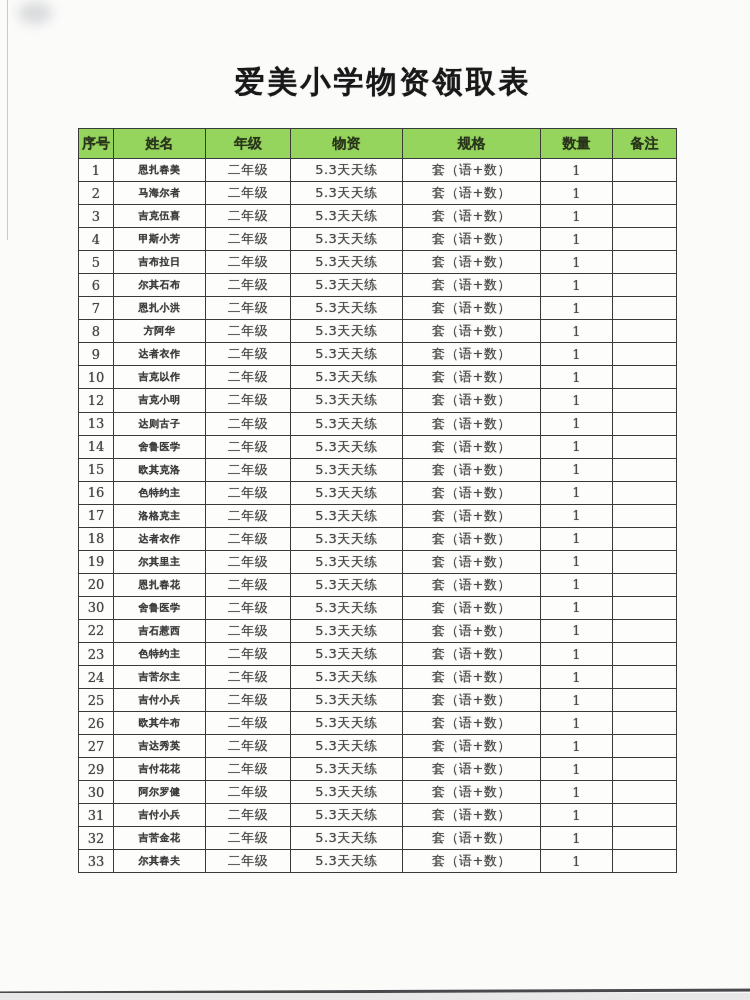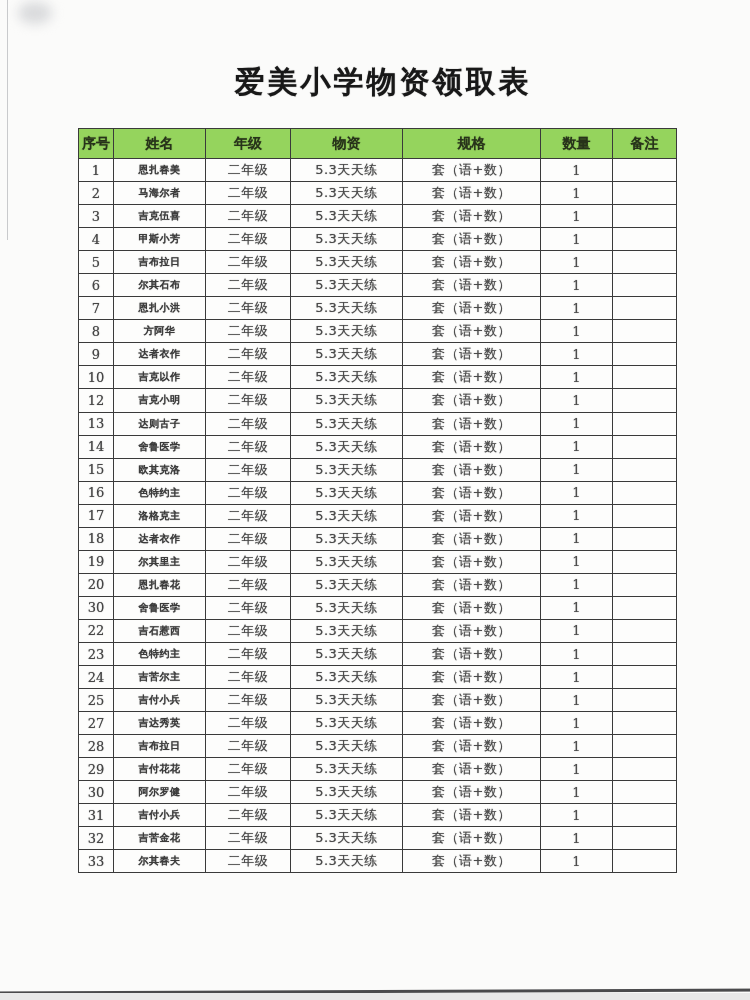--- a/index.html
+++ b/index.html
@@ -311,38 +311,38 @@
       <tr>
     <td class="cell-no">25</td>
     <td class="cell-name">吉付小兵</td>
     <td class="cell-grade">二年级</td>
     <td class="cell-supply">5.3天天练</td>
     <td class="cell-spec">套（语+数）</td>
     <td class="cell-qty">1</td>
     <td class="cell-remark"></td>
   </tr>
       <tr>
+    <td class="cell-no">26</td>
+    <td class="cell-name">欧其牛布</td>
+    <td class="cell-grade">二年级</td>
+    <td class="cell-supply">5.3天天练</td>
+    <td class="cell-spec">套（语+数）</td>
+    <td class="cell-qty">1</td>
+    <td class="cell-remark"></td>
+  </tr>
+      <tr>
     <td class="cell-no">27</td>
     <td class="cell-name">吉达秀英</td>
     <td class="cell-grade">二年级</td>
     <td class="cell-supply">5.3天天练</td>
     <td class="cell-spec">套（语+数）</td>
     <td class="cell-qty">1</td>
     <td class="cell-remark"></td>
   </tr>
       <tr>
-    <td class="cell-no">28</td>
-    <td class="cell-name">吉布拉日</td>
-    <td class="cell-grade">二年级</td>
-    <td class="cell-supply">5.3天天练</td>
-    <td class="cell-spec">套（语+数）</td>
-    <td class="cell-qty">1</td>
-    <td class="cell-remark"></td>
-  </tr>
-      <tr>
     <td class="cell-no">29</td>
     <td class="cell-name">吉付花花</td>
     <td class="cell-grade">二年级</td>
     <td class="cell-supply">5.3天天练</td>
     <td class="cell-spec">套（语+数）</td>
     <td class="cell-qty">1</td>
     <td class="cell-remark"></td>
   </tr>
       <tr>
     <td class="cell-no">30</td>

